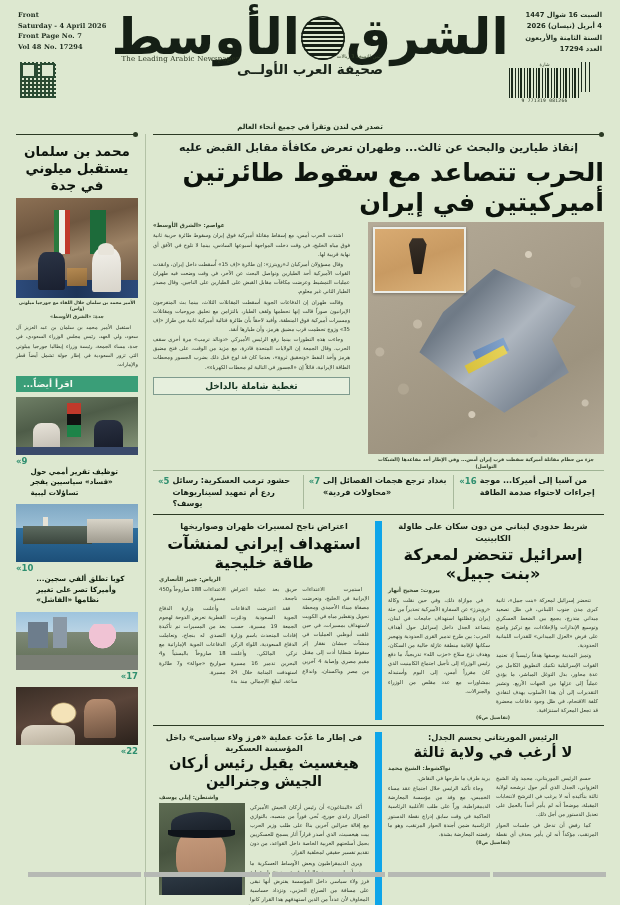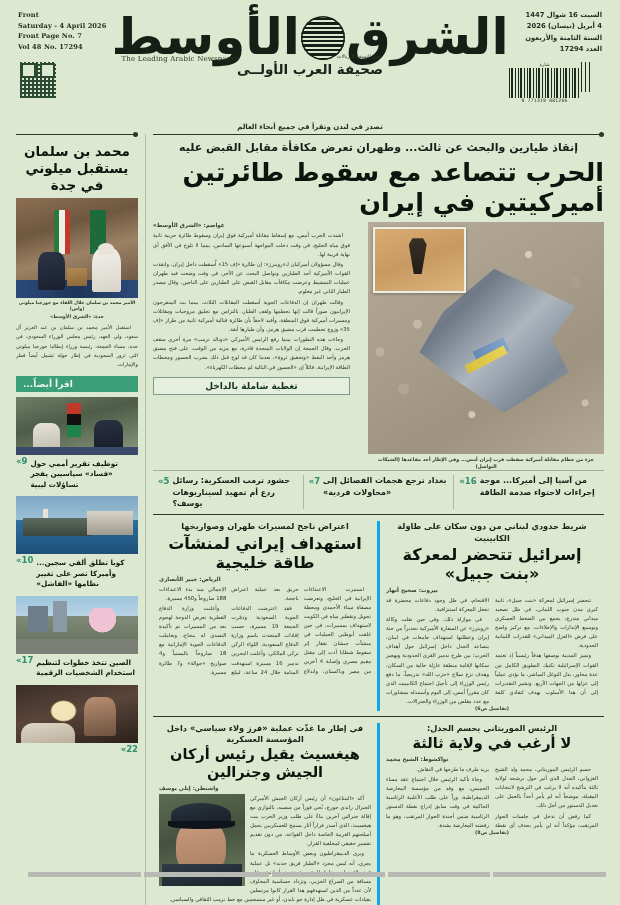--- a/index.html
+++ b/index.html
@@ -198,21 +198,21 @@
   .teaser + .teaser { border-right: 1px solid #a8b99c; }
   .teaser-txt {
     flex:1; direction: rtl; text-align: left; font-size: 8px; font-weight:700;
     line-height: 1.42; color:#142015;
   }
   .teaser-pg { font-size: 8.5px; font-weight:700; color:#2f8f6f; white-space:nowrap; padding-top:1px; }
 
   
   .story-row { display:flex; direction:rtl; gap:0; margin-bottom:4px; }
   .story-col { flex:1; padding: 0 6px; }
-  .story-col + .story-col { border-right: 3px solid #0ea5e9; }
+  .story-col + .story-col { border-right: 7px solid #0ea5e9; }
   .story-kicker {
     direction: rtl; text-align:center; font-size: 8.2px; font-weight:700;
     color:#1a2418; line-height:1.35; margin-bottom:1px;
   }
   .story-head {
     direction: rtl; text-align:center; font-size: 16px; font-weight:700;
     color:#0d140d; line-height:1.22; letter-spacing:-.4px; margin-bottom:3px;
   }
   .story-head.sm { font-size: 14.5px; }
   .cols2 { column-count: 2; column-gap: 6px; column-rule: none; }
@@ -284,21 +284,21 @@
   }
 
   .readalso {
     background: #3a9e78; color: #f2f8ef; direction: rtl; text-align: left;
     font-size: 9px; font-weight: 700; padding: 3px 7px; margin: 7px 0 5px 0;
   }
   .ra-item { margin-bottom: 6px; }
   .ra-photo { width:100%; height:58px; overflow:hidden; position:relative; }
   .ra-title {
     direction:rtl; text-align:left; font-size:7.2px; font-weight:700;
-    color:#12200f; line-height:1.45; padding-top:4px;
+    color:#12200f; line-height:1.45; padding-top:12px;
   }
   .ra-row { display:flex; direction:rtl; align-items:flex-start; gap:3px; }
   .ra-pg { font-size:8.5px; font-weight:700; color:#2f8f6f; padding-top:1px; }
 
   
   .ra1 { background: linear-gradient(165deg,#6f7f66 0%, #4e5c48 40%, #8a9a7c 100%); }
   .ra1 .f { position:absolute; left:42%; top:10%; width:14px; height:34px;
     background: linear-gradient(180deg,#c0392b 33%, #111 33% 66%, #1d8348 66%); }
   .ra1 .m1 { position:absolute; left:14%; bottom:4%; width:22%; height:52%;
     background: linear-gradient(170deg,#e8e4da,#bdb8ad); border-radius:30% 30% 6% 6%; }
@@ -548,21 +548,20 @@
       </div>
 
       <div class="ra-item">
         <div class="ra-photo ra3">
           <div class="b1"></div>
           <div class="b2"></div>
           <div class="tree"></div>
           <div class="road"></div>
         </div>
         <div class="ra-row">
-          <div class="ra-title">الصين تتخذ خطوات لتنظيم استخدام الشخصيات الرقمية</div>
           <div class="ra-pg">17»</div>
         </div>
       </div>
 
       <div class="ra-item">
         <div class="ra-photo ra4">
           <div class="lamp"></div>
           <div class="sofa"></div>
           <div class="woman"></div>
         </div>

